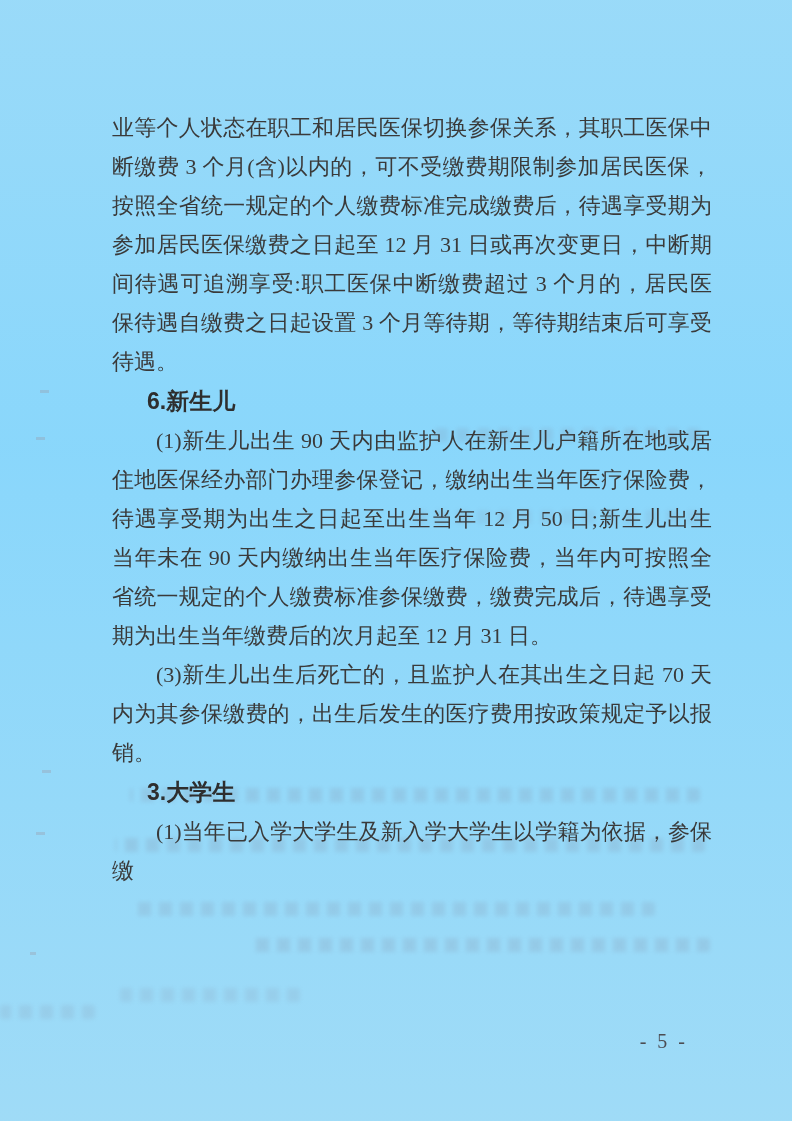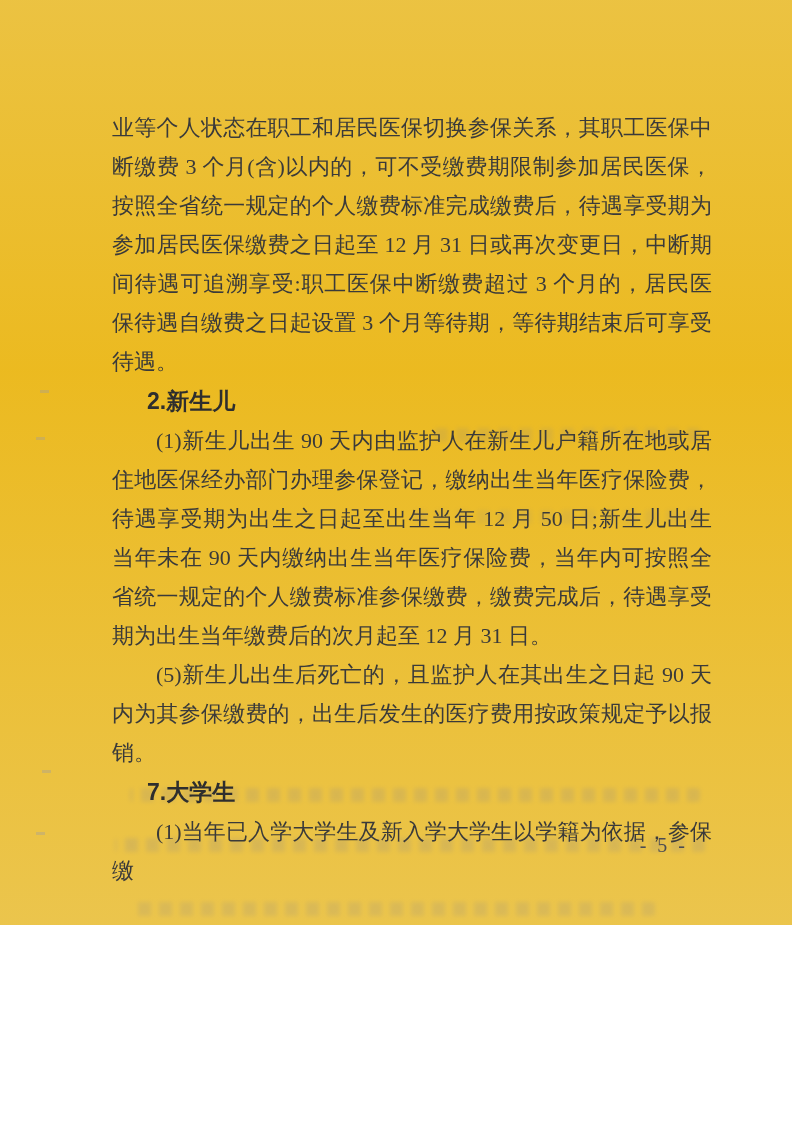--- a/index.html
+++ b/index.html
@@ -3,22 +3,22 @@
 <meta charset="utf-8">
 <style>
   html, body {
     margin: 0;
     padding: 0;
     background: #ffffff;
   }
   .page {
     position: relative;
     width: 792px;
-    height: 925px;
-    background: #eab308;
+    height: 1121px;
+    background: #7dd3fc;
     overflow: hidden;
     font-family: "Liberation Serif", serif;
   }
   
   .page::after {
     content: "";
     position: absolute;
     inset: 0;
     background: linear-gradient(180deg, rgba(240,240,238,0.25), rgba(248,248,246,0.1) 40%, rgba(238,238,235,0.3));
     pointer-events: none;
@@ -112,26 +112,26 @@
   <div class="ghost g8"></div>
   <div class="speck s1"></div>
   <div class="speck s2"></div>
   <div class="speck s3"></div>
   <div class="speck s4"></div>
   <div class="speck s5"></div>
 
   <div class="content">
     <p class="para continuation">业等个人状态在职工和居民医保切换参保关系，其职工医保中断缴费 3 个月(含)以内的，可不受缴费期限制参加居民医保，按照全省统一规定的个人缴费标准完成缴费后，待遇享受期为参加居民医保缴费之日起至 12 月 31 日或再次变更日，中断期间待遇可追溯享受:职工医保中断缴费超过 3 个月的，居民医保待遇自缴费之日起设置 3 个月等待期，等待期结束后可享受待遇。</p>
 
-    <div class="heading">2.新生儿</div>
+    <div class="heading">6.新生儿</div>
 
     <p class="para">(1)新生儿出生 90 天内由监护人在新生儿户籍所在地或居住地医保经办部门办理参保登记，缴纳出生当年医疗保险费，待遇享受期为出生之日起至出生当年 12 月 50 日;新生儿出生当年未在 90 天内缴纳出生当年医疗保险费，当年内可按照全省统一规定的个人缴费标准参保缴费，缴费完成后，待遇享受期为出生当年缴费后的次月起至 12 月 31 日。</p>
 
 
-    <p class="para">(5)新生儿出生后死亡的，且监护人在其出生之日起 90 天内为其参保缴费的，出生后发生的医疗费用按政策规定予以报销。</p>
+    <p class="para">(3)新生儿出生后死亡的，且监护人在其出生之日起 70 天内为其参保缴费的，出生后发生的医疗费用按政策规定予以报销。</p>
 
-    <div class="heading">7.大学生</div>
+    <div class="heading">3.大学生</div>
 
     <p class="para">(1)当年已入学大学生及新入学大学生以学籍为依据，参保缴</p>
   </div>
 
   <div class="page-number">- 5 -</div>
 </div>
 
 </body></html>

